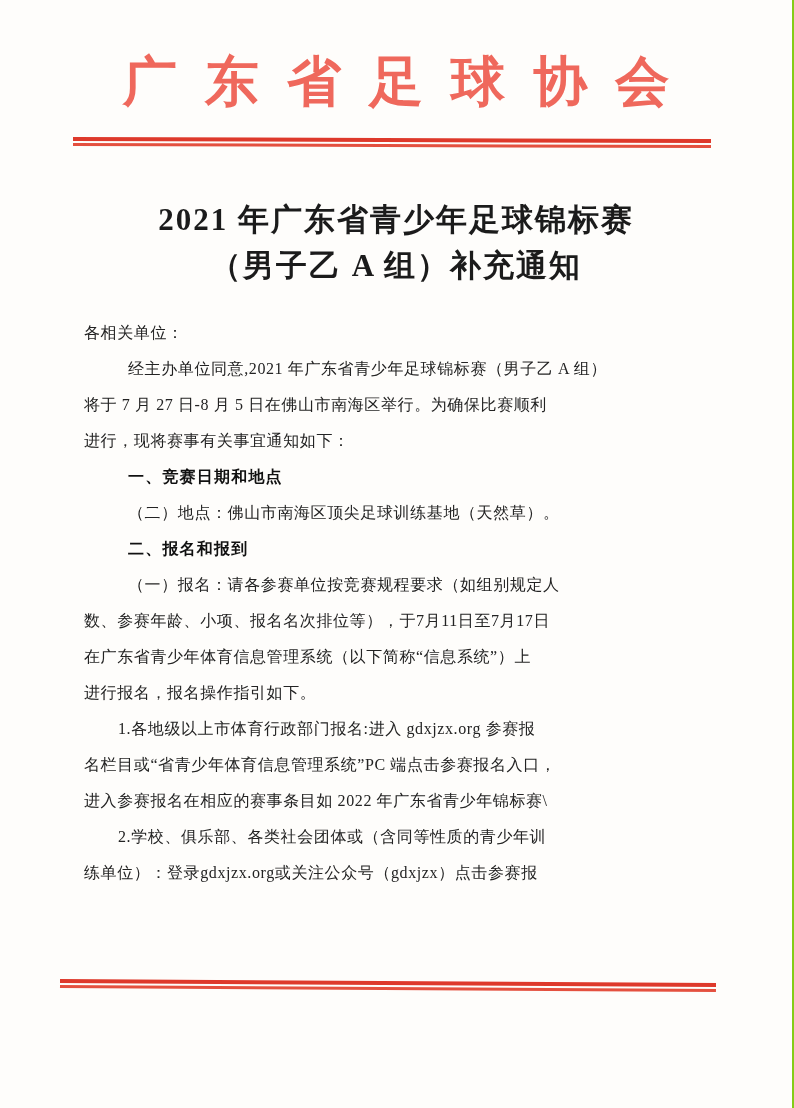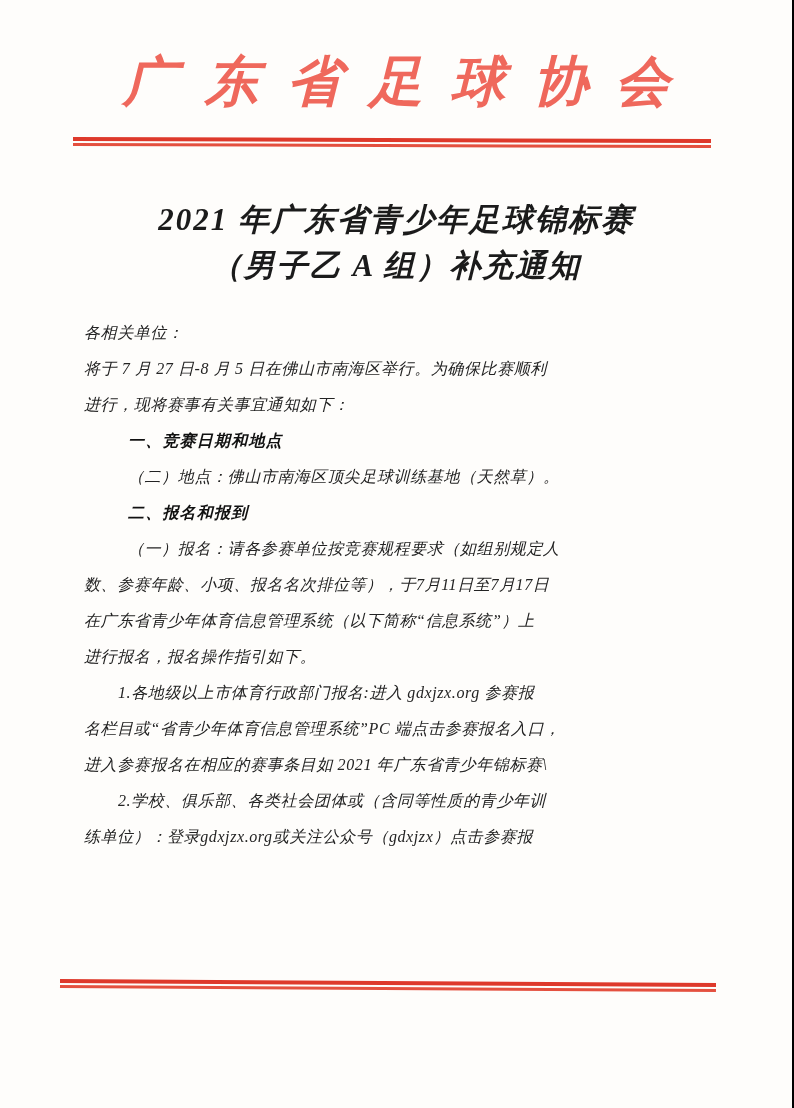--- a/index.html
+++ b/index.html
@@ -4,23 +4,22 @@
 <style>
   html, body { margin: 0; padding: 0; background: #ffffff; }
   .page {
     position: relative;
     width: 794px;
     height: 1108px;
     background: #fefdfb;
     font-family: "Liberation Serif", "DejaVu Serif", serif;
     color: #232323;
     overflow: hidden;
-    border-right: 2px solid #000000;
+    border-right: 2px solid #84cc16;
     box-sizing: border-box;
-    font-style: italic;
   }
   
   .org-name {
     margin: 0;
     padding-top: 46px;
     padding-left: 0.52em; 
     text-align: center;
     font-size: 54px;
     line-height: 72px;
     font-weight: 700;
@@ -84,31 +83,32 @@
 
   <div class="rule rule-top"></div>
 
   <div class="doc-title">
     <div>2021 年广东省青少年足球锦标赛</div>
     <div>（男子乙 A 组）补充通知</div>
   </div>
 
   <main class="doc-body">
     <div class="line">各相关单位：</div>
+    <div class="line indent">经主办单位同意,2021 年广东省青少年足球锦标赛（男子乙 A 组）</div>
     <div class="line">将于 7 月 27 日-8 月 5 日在佛山市南海区举行。为确保比赛顺利</div>
     <div class="line">进行，现将赛事有关事宜通知如下：</div>
     <div class="line indent heading">一、竞赛日期和地点</div>
     <div class="line indent">（二）地点：佛山市南海区顶尖足球训练基地（天然草）。</div>
     <div class="line indent heading">二、报名和报到</div>
     <div class="line indent">（一）报名：请各参赛单位按竞赛规程要求（如组别规定人</div>
     <div class="line">数、参赛年龄、小项、报名名次排位等），于7月11日至7月17日</div>
     <div class="line">在广东省青少年体育信息管理系统（以下简称“信息系统”）上</div>
     <div class="line">进行报名，报名操作指引如下。</div>
     <div class="line indent-num">1.各地级以上市体育行政部门报名:进入 gdxjzx.org 参赛报</div>
     <div class="line">名栏目或“省青少年体育信息管理系统”PC 端点击参赛报名入口，</div>
-    <div class="line">进入参赛报名在相应的赛事条目如 2021 年广东省青少年锦标赛\</div>
+    <div class="line">进入参赛报名在相应的赛事条目如 2022 年广东省青少年锦标赛\</div>
     <div class="line indent-num">2.学校、俱乐部、各类社会团体或（含同等性质的青少年训</div>
     <div class="line">练单位）：登录gdxjzx.org或关注公众号（gdxjzx）点击参赛报</div>
   </main>
 
   <div class="rule rule-bottom"></div>
 
 </div>
 
 </body></html>

